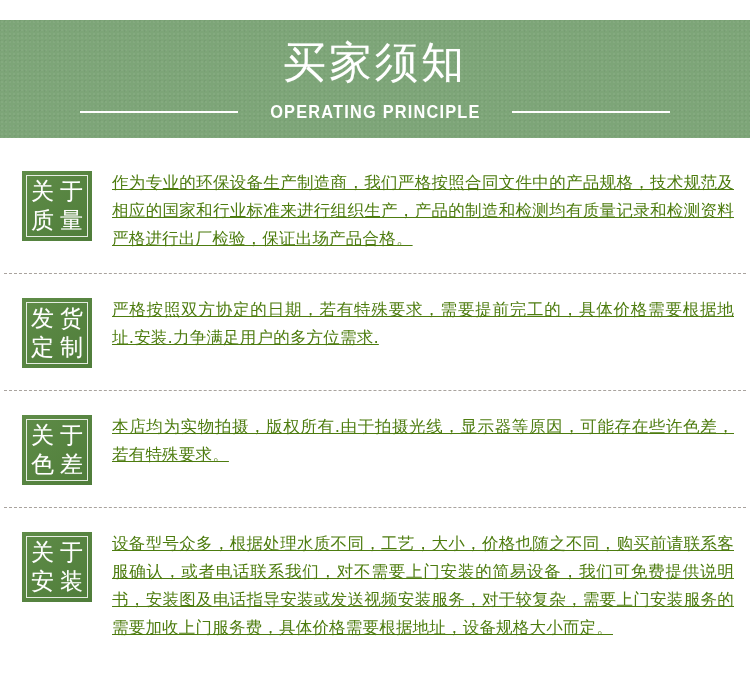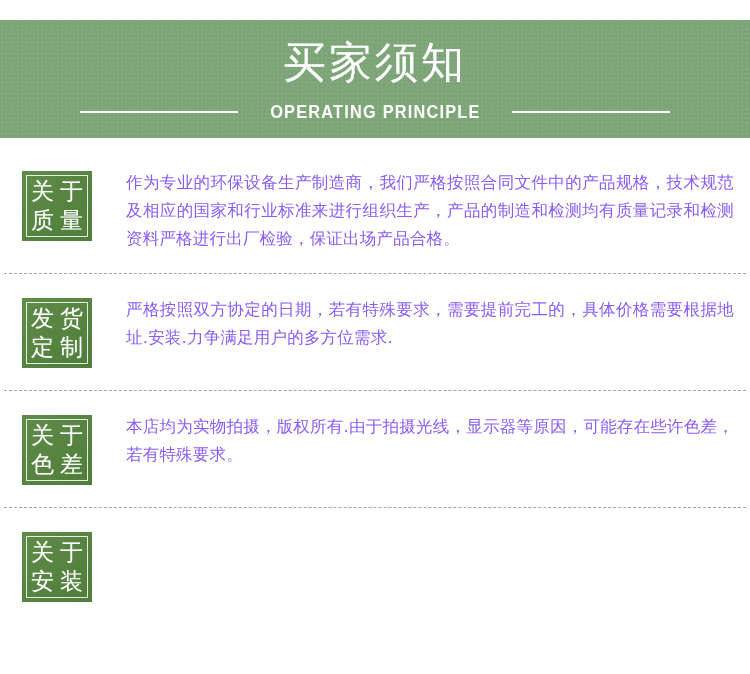--- a/index.html
+++ b/index.html
@@ -118,28 +118,29 @@
   .badge-char {
     color: #ffffff;
     font-size: 23px;
     line-height: 1;
     font-family: "DejaVu Sans", "Liberation Sans", sans-serif;
     text-shadow: 0 0 1px rgba(255,255,255,0.3);
   }
 
   .body-text {
     flex: 1 1 auto;
-    margin-left: 34px;
-    color: #8b5cf6;
+    margin-left: 20px;
+    color: #4d7c0f;
     font-size: 16.5px;
     line-height: 28px;
     letter-spacing: 0.2px;
     text-align: justify;
     padding-right: 6px;
     font-family: "DejaVu Sans", "Liberation Sans", sans-serif;
+    text-decoration: underline;
   }
 
   
   .sec-1 { padding-top: 31px; padding-bottom: 20px; }
   .sec-2 { padding-top: 22px; padding-bottom: 22px; }
   .sec-3 { padding-top: 22px; padding-bottom: 22px; }
   .sec-4 { padding-top: 22px; padding-bottom: 20px; }
 </style>
 </head>
 <body>
@@ -201,16 +202,17 @@
 
     <div class="section sec-4">
       <div class="badge">
         <div class="badge-inner">
           <span class="badge-char">关</span>
           <span class="badge-char">于</span>
           <span class="badge-char">安</span>
           <span class="badge-char">装</span>
         </div>
       </div>
+      <p class="body-text">设备型号众多，根据处理水质不同，工艺，大小，价格也随之不同，购买前请联系客服确认，或者电话联系我们，对不需要上门安装的简易设备，我们可免费提供说明书，安装图及电话指导安装或发送视频安装服务，对于较复杂，需要上门安装服务的需要加收上门服务费，具体价格需要根据地址，设备规格大小而定。</p>
     </div>
 
   </div>
 </div>
 
 </body></html>

